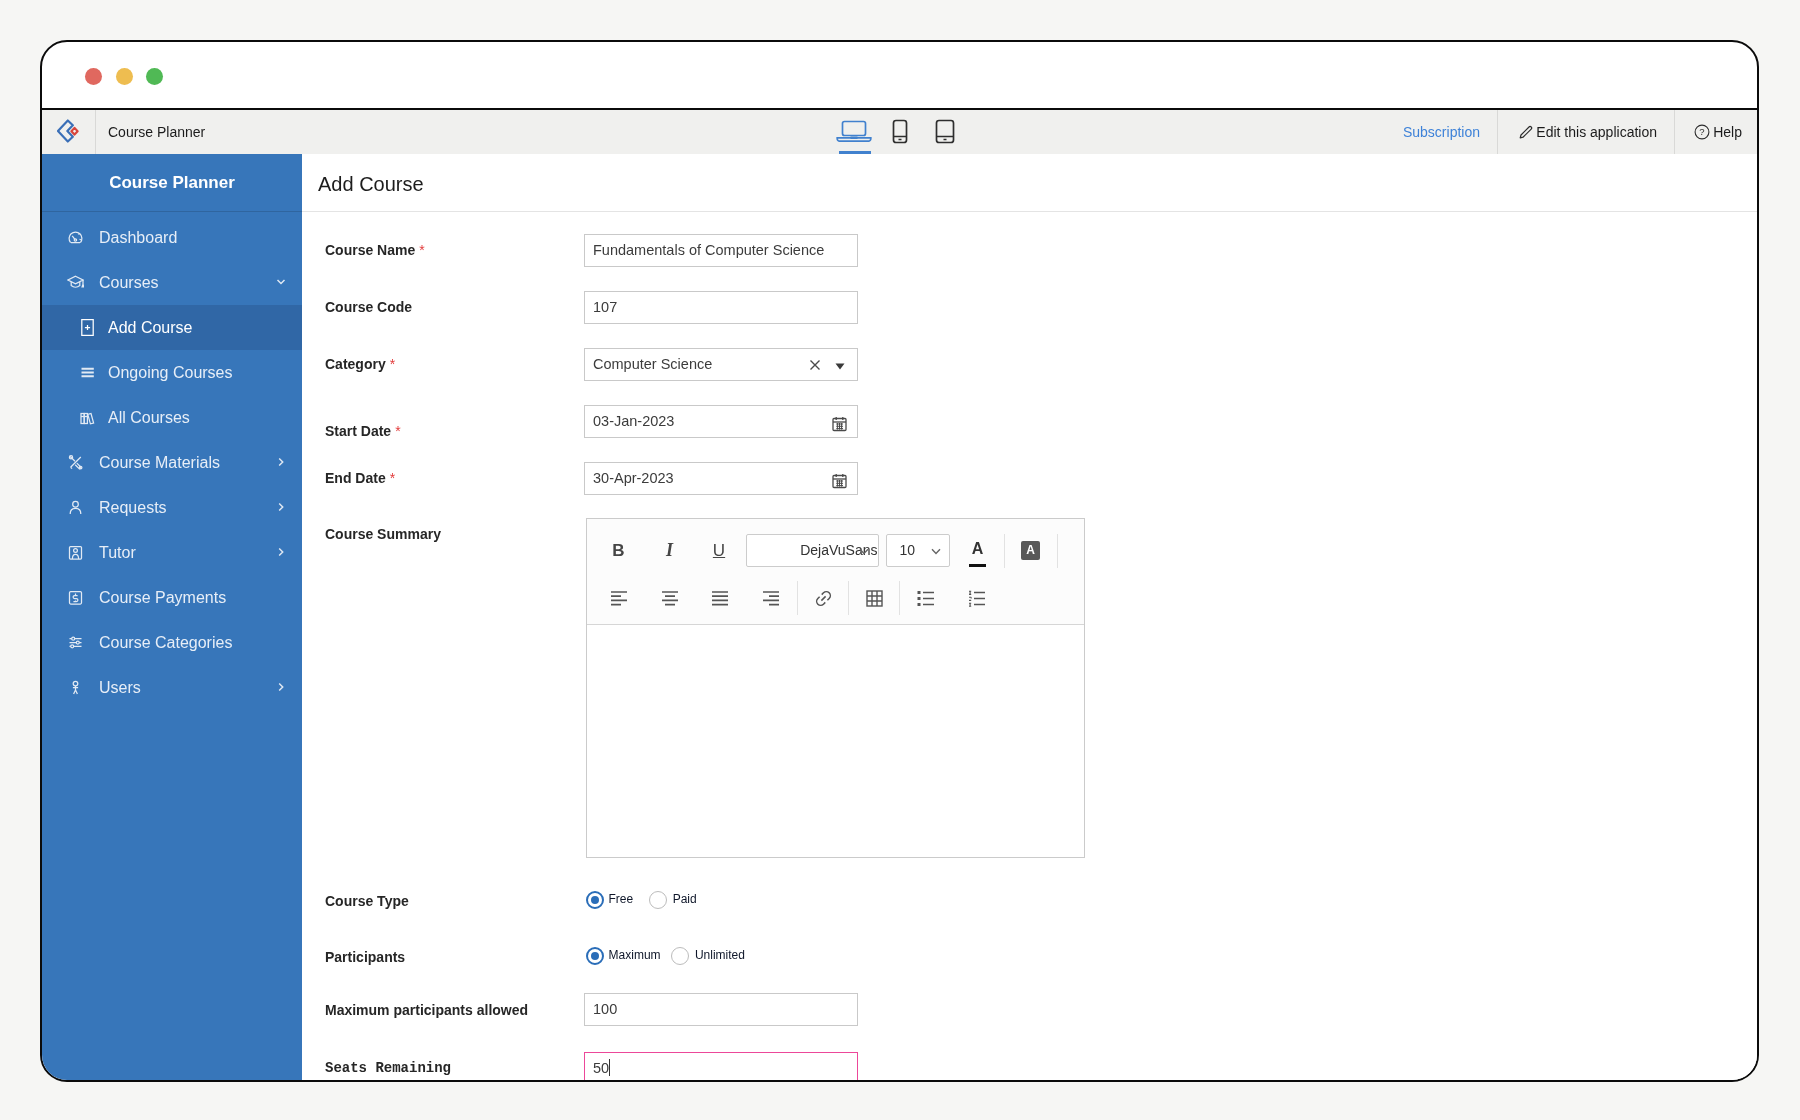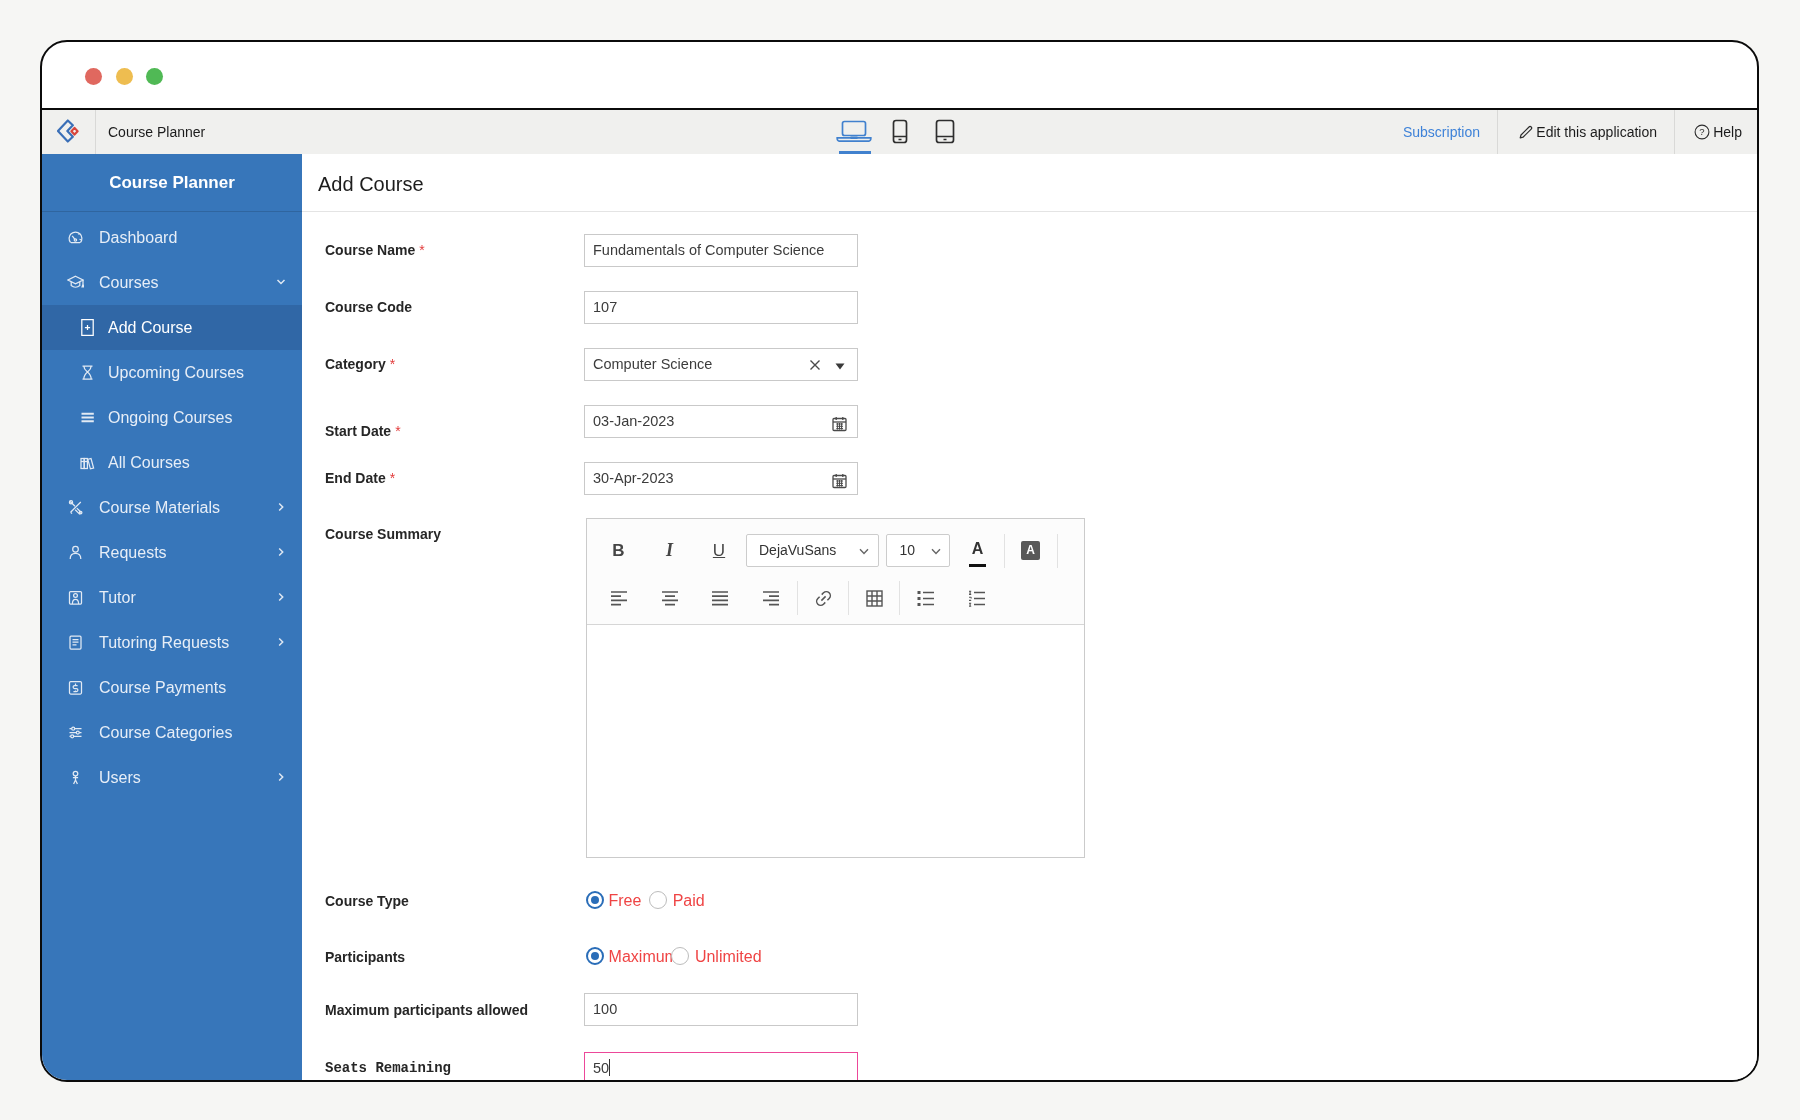--- a/index.html
+++ b/index.html
@@ -28,21 +28,21 @@
   .mi.sel { background:#3067a6; color:#fff; }
   .mi .chev { position:absolute; right:14px; top:15px; width:14px; height:14px; }
 
   .main { position:absolute; left:260px; top:112px; width:1455px; height:926px; background:#fff; }
   .m-title { position:absolute; left:0; top:0; width:100%; height:58px; border-bottom:1px solid #e4e4e4; }
   .m-title span { position:absolute; left:16px; top:19px; font-size:20px; color:#1d1d1d; }
   .lbl { position:absolute; left:23px; font-size:14px; font-weight:bold; color:#262626; white-space:nowrap; }
   .lbl .req { color:#e23b3b; font-weight:normal; margin-left:4px; }
   .inp { position:absolute; left:282px; width:274px; height:33px; border:1px solid #c9c9c9; background:#fff;
     font-size:14.5px; color:#3c3c3c; line-height:31px; padding-left:8px; }
-  .rlbl { position:absolute; font-size:16px; color:#ef4444; }
+  .rlbl { position:absolute; font-size:12px; color:#0f172a; }
   .radio { position:absolute; width:18px; height:18px; border-radius:50%; background:#fff; }
   .radio.on { border:2px solid #2a6db8; }
   .radio.on::after { content:""; position:absolute; left:3px; top:3px; width:8px; height:8px; border-radius:50%; background:#2a6db8; }
   .radio.off { border:1.5px solid #bcbcbc; }
 
   .editor { position:absolute; left:284px; top:364px; width:499px; height:340px; border:1px solid #cbcbcb; background:#fff; }
   .toolbar { position:absolute; left:0; top:0; width:100%; height:106px; background:#fcfcfc; border-bottom:1px solid #d6d6d6; }
   .tsep { position:absolute; width:1px; height:34px; background:#e2e2e2; }
   .selbox { position:absolute; top:15px; height:33px; border:1px solid #ccc; border-radius:2px; background:#fff;
      font-size:14px; color:#333; line-height:31px; }
@@ -123,26 +123,20 @@
           </svg>
       </div>
       <div class="mi sub sel">
           <svg class="ic" viewBox="0 0 17 17" id="ic-add">
             <rect x="2.8" y="0.6" width="11.4" height="15.8"></rect>
             <path d="M8.5 5.9 V11.1 M5.9 8.5 H11.1"></path>
           </svg>
           <span class="txt">Add Course</span>
         </div>
       <div class="mi sub">
-          <svg class="ic" viewBox="0 0 17 17" id="ic-up">
-            <path d="M3.5 2 H13.5 M3.5 15 H13.5 M4.8 2 C4.8 8 12.2 7.5 12.2 15 M12.2 2 C12.2 8 4.8 7.5 4.8 15"></path>
-          </svg>
-          <span class="txt">Upcoming Courses</span>
-        </div>
-      <div class="mi sub">
           <svg class="ic" viewBox="0 0 17 17" id="ic-on">
             <path d="M2.5 4.8 H14.8 M2.5 8.5 H14.8 M2.5 12.2 H14.8" style="stroke-width:2.1"></path>
           </svg>
           <span class="txt">Ongoing Courses</span>
         </div>
       <div class="mi sub">
           <svg class="ic" viewBox="0 0 17 17" id="ic-all">
             <rect x="2" y="4.5" width="3.2" height="10"></rect>
             <rect x="5.2" y="4.5" width="3.2" height="10"></rect>
             <path d="M8.8 5.3 L12 4.5 L14.6 14 L11.4 14.8 Z"></path>
@@ -172,30 +166,20 @@
             <path d="M5.2 3.5 L8.7 7 L5.2 10.5" fill="none" stroke="#dfe8f2" stroke-width="1.5"></path>
           </svg>
       </div>
       <div class="mi">
           <svg class="ic" viewBox="0 0 17 17" id="ic-tut">
             <rect x="2.5" y="2.5" width="12" height="12.5" rx="1"></rect>
             <circle cx="8.5" cy="6.5" r="1.9"></circle>
             <path d="M5.4 15 C5.4 11.7 6.8 10.4 8.5 10.4 C10.2 10.4 11.6 11.7 11.6 15"></path>
           </svg>
           <span class="txt">Tutor</span>
-        <svg class="chev" viewBox="0 0 14 14">
-            <path d="M5.2 3.5 L8.7 7 L5.2 10.5" fill="none" stroke="#dfe8f2" stroke-width="1.5"></path>
-          </svg>
-      </div>
-      <div class="mi">
-          <svg class="ic" viewBox="0 0 17 17" id="ic-req">
-            <rect x="3" y="2.2" width="11" height="12.8" rx="1"></rect>
-            <path d="M5.5 5.5 H11.5 M5.5 8.2 H11.5 M5.5 10.9 H9.5"></path>
-          </svg>
-          <span class="txt">Tutoring Requests</span>
         <svg class="chev" viewBox="0 0 14 14">
             <path d="M5.2 3.5 L8.7 7 L5.2 10.5" fill="none" stroke="#dfe8f2" stroke-width="1.5"></path>
           </svg>
       </div>
       <div class="mi">
           <svg class="ic" viewBox="0 0 17 17" id="ic-pay">
             <rect x="2.5" y="2.5" width="12" height="12.5" rx="1.2"></rect>
             <path d="M8.5 4.4 V6 M8.5 11.5 V13.1 M10.6 6.6 H7.6 a1.5 1.5 0 0 0 0 3 h1.8 a1.5 1.5 0 0 1 0 3 H6.4"></path>
           </svg>
           <span class="txt">Course Payments</span>
@@ -266,21 +250,21 @@
             <path d="M4.3 8 H11 M4.3 10.3 H11 M4.3 12.6 H11 M5.4 7 V13.6 M7.5 7 V13.6 M9.6 7 V13.6"></path>
           </g>
         </svg></div>
 
     <div class="lbl" style="top:372px;">Course Summary</div>
     <div class="editor">
       <div class="toolbar">
       <span class="tb" style="left:31.5px;font-weight:bold;">B</span>
       <span class="tb" style="left:82.5px;font-family:'Liberation Serif',serif;font-style:italic;font-weight:bold;font-size:18px;">I</span>
       <span class="tb" style="left:132px;text-decoration:underline;">U</span>
-      <div class="selbox" style="left:159px;width:132.5px;padding-left:12px;">DejaVuSans
+      <div class="selbox" style="left:159px;width:132.5px;padding-left:12px;text-align:right;">DejaVuSans
         <svg style="position:absolute;right:9px;top:13px;" width="10" height="7" viewBox="0 0 10 7">
               <path d="M1 1.2 L5 5.4 L9 1.2" fill="none" stroke="#666" stroke-width="1.4"></path>
             </svg>
       </div>
       <div class="selbox" style="left:298.5px;width:64.5px;padding-left:13px;">10
         <svg style="position:absolute;right:8px;top:13px;" width="10" height="7" viewBox="0 0 10 7">
               <path d="M1 1.2 L5 5.4 L9 1.2" fill="none" stroke="#666" stroke-width="1.4"></path>
             </svg>
       </div>
       <span class="tb" style="left:390.5px;top:13px;font-size:16px;font-weight:bold;color:#333;">A</span>

